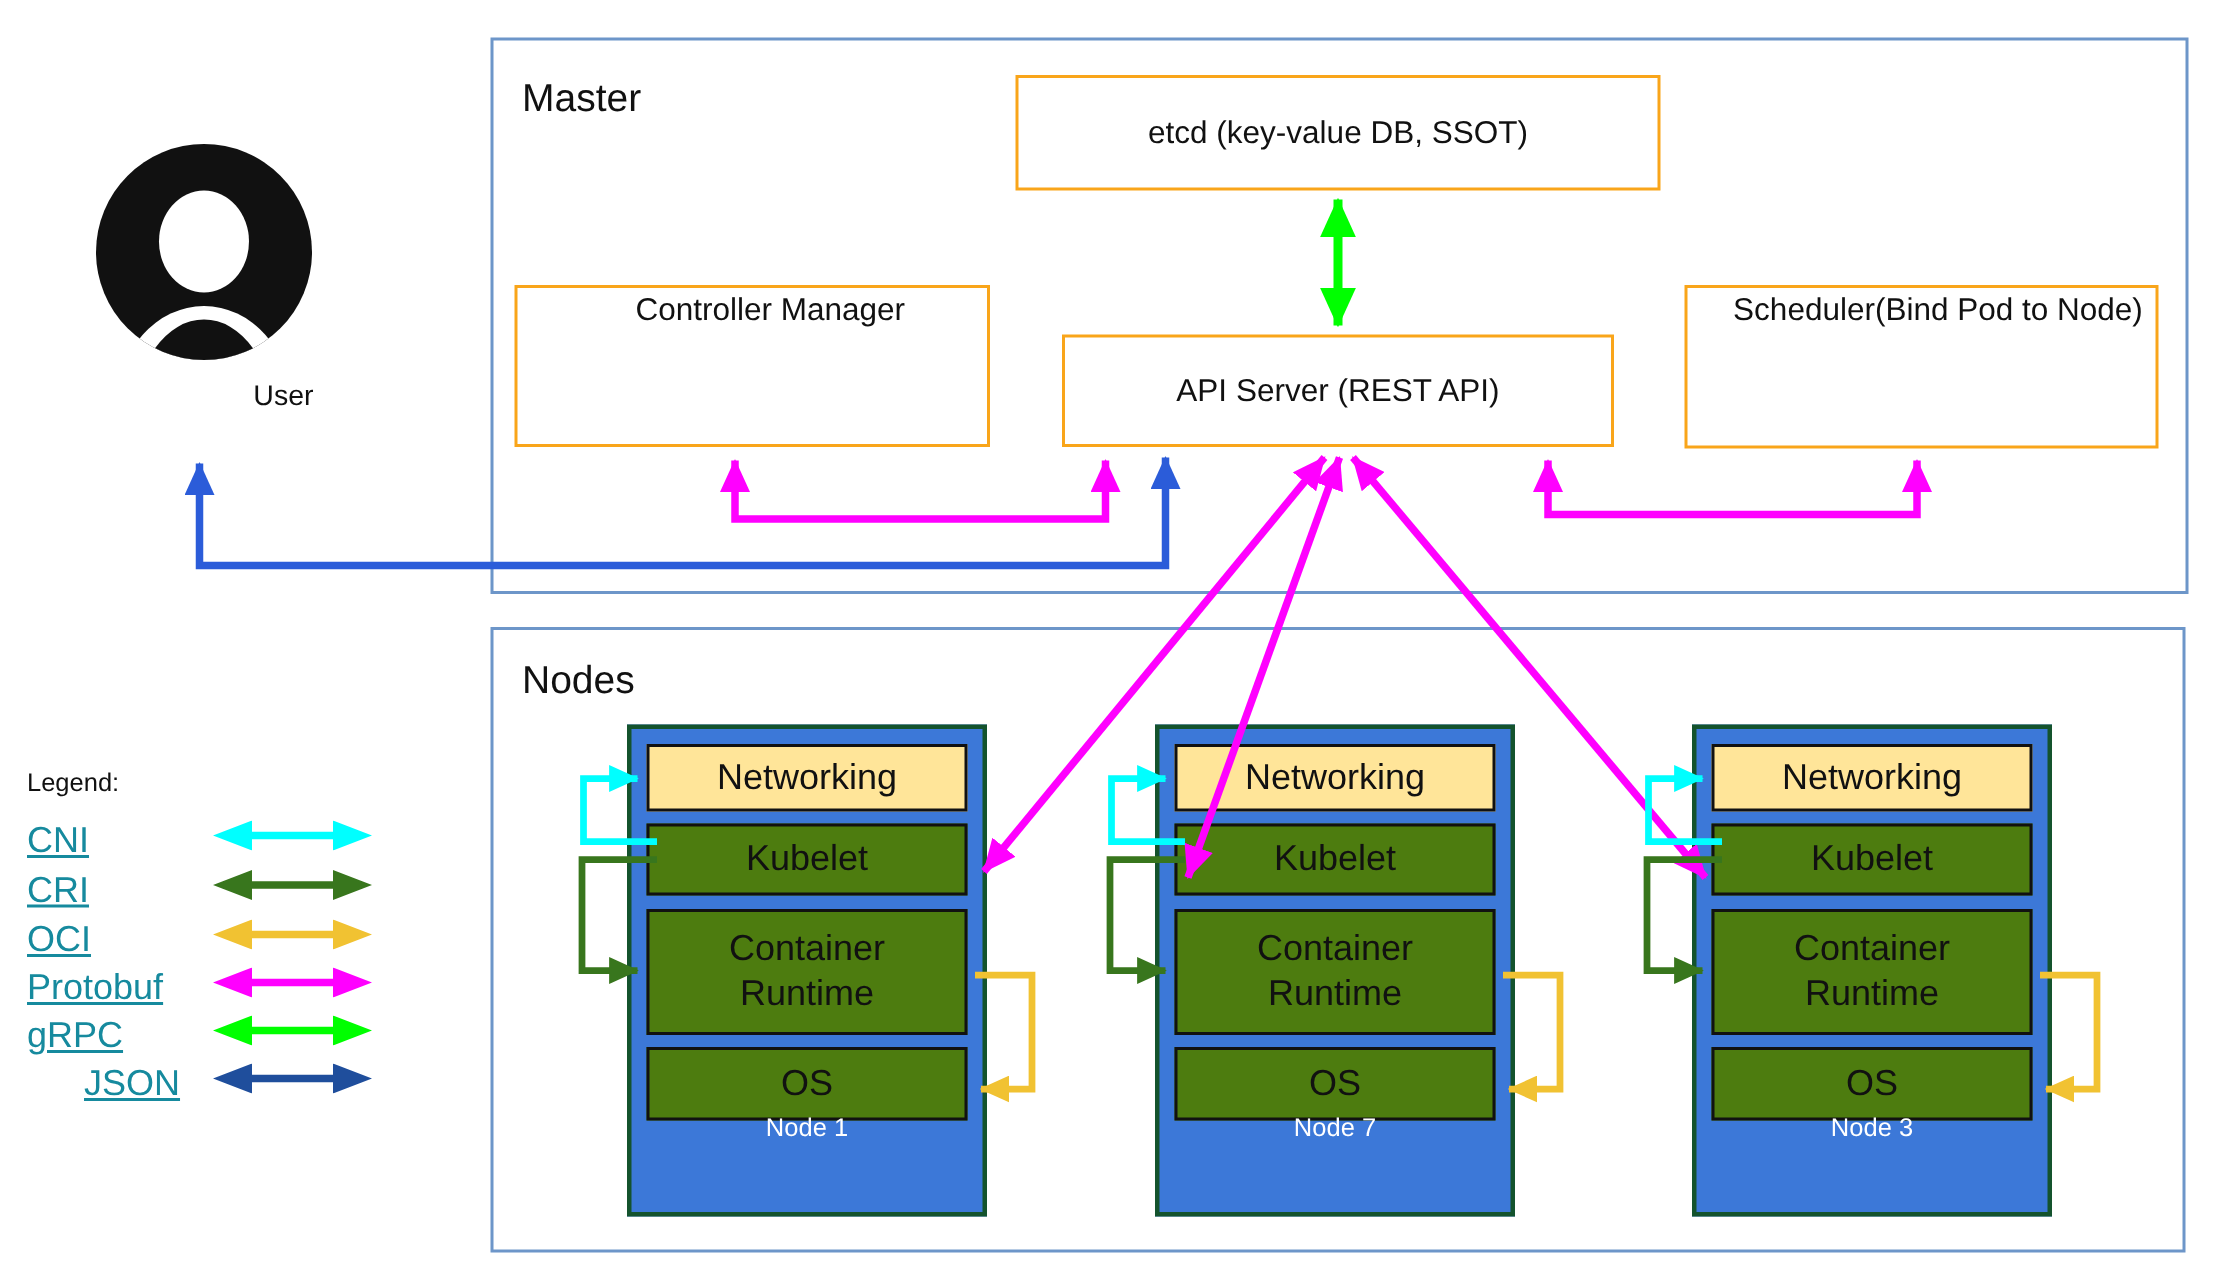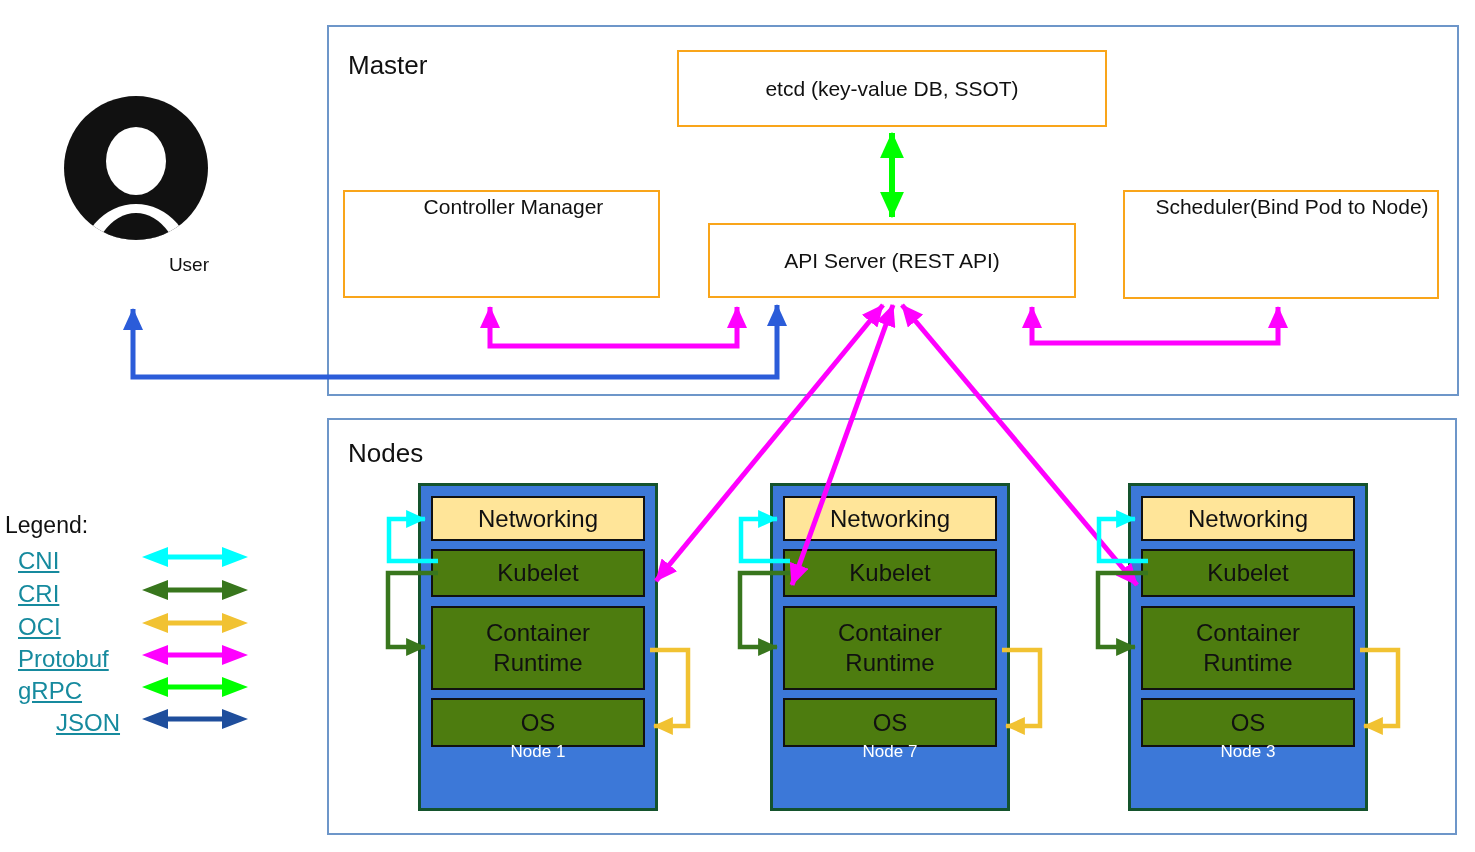--- a/index.html
+++ b/index.html
@@ -21,21 +21,21 @@
   }
   .layer{
     position:absolute;left:10px;right:10px;background:#4d7c0f;border:2px solid #111;
     box-sizing:border-box;display:flex;align-items:center;justify-content:center;
     text-align:center;font-size:24px;line-height:1.25;color:#111;
   }
   .layer.networking{background:#FFE599;}
   .node-name{
     position:absolute;left:0;right:0;top:256px;text-align:center;color:#fff;font-size:17px;
   }
-  .legend-title{position:absolute;left:5px;top:512px;font-size:23px;color:#111;}
+  .legend-title{position:absolute;left:18px;top:512px;font-size:17px;color:#111;}
   .legend-row{position:absolute;left:18px;height:32px;display:flex;align-items:center;}
   .legend-link{font-size:24px;text-decoration:underline;color:#168A9E;cursor:pointer;}
   .legend-arrow{position:absolute;left:142px;width:106px;height:20px;}
   .user-label{position:absolute;left:63px;top:254px;width:146px;text-align:right;font-size:19px;color:#111;}
   svg.arrows{position:absolute;left:0;top:0;width:1475px;height:852px;pointer-events:none;}
   svg.usericon{position:absolute;left:63px;top:95px;width:146px;height:146px;}
 </style>
 </head>
 <body>
 

